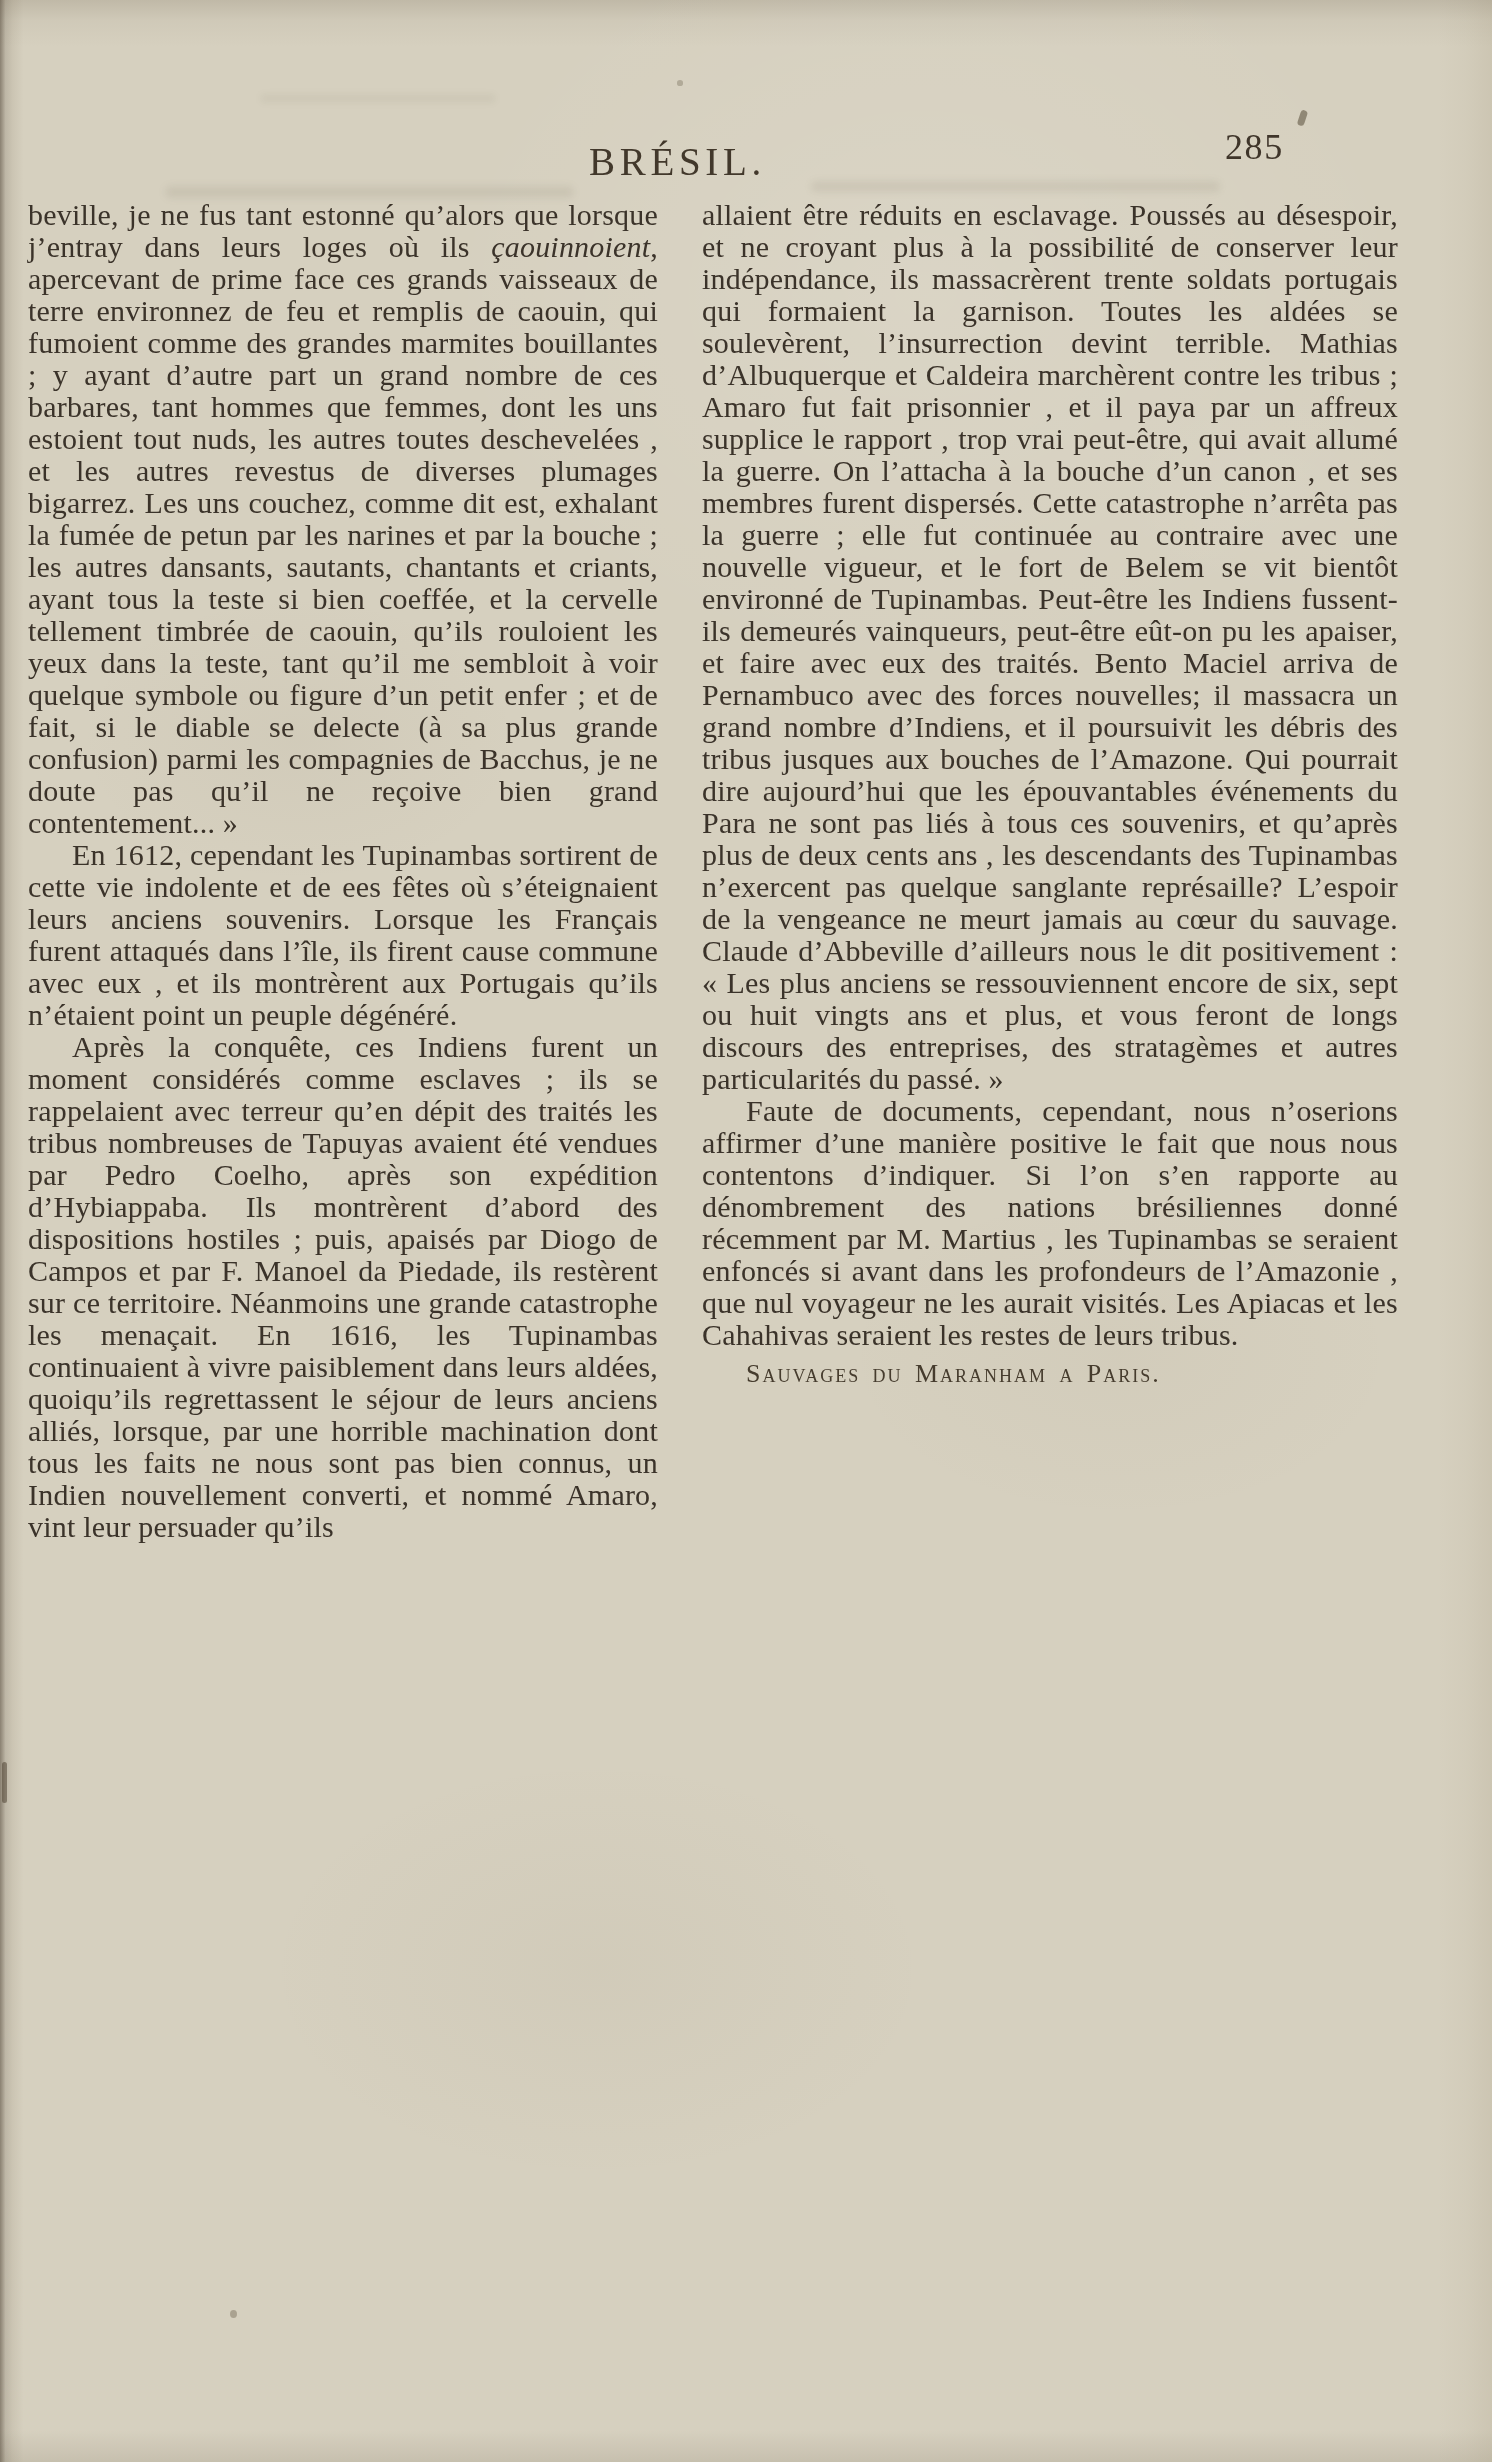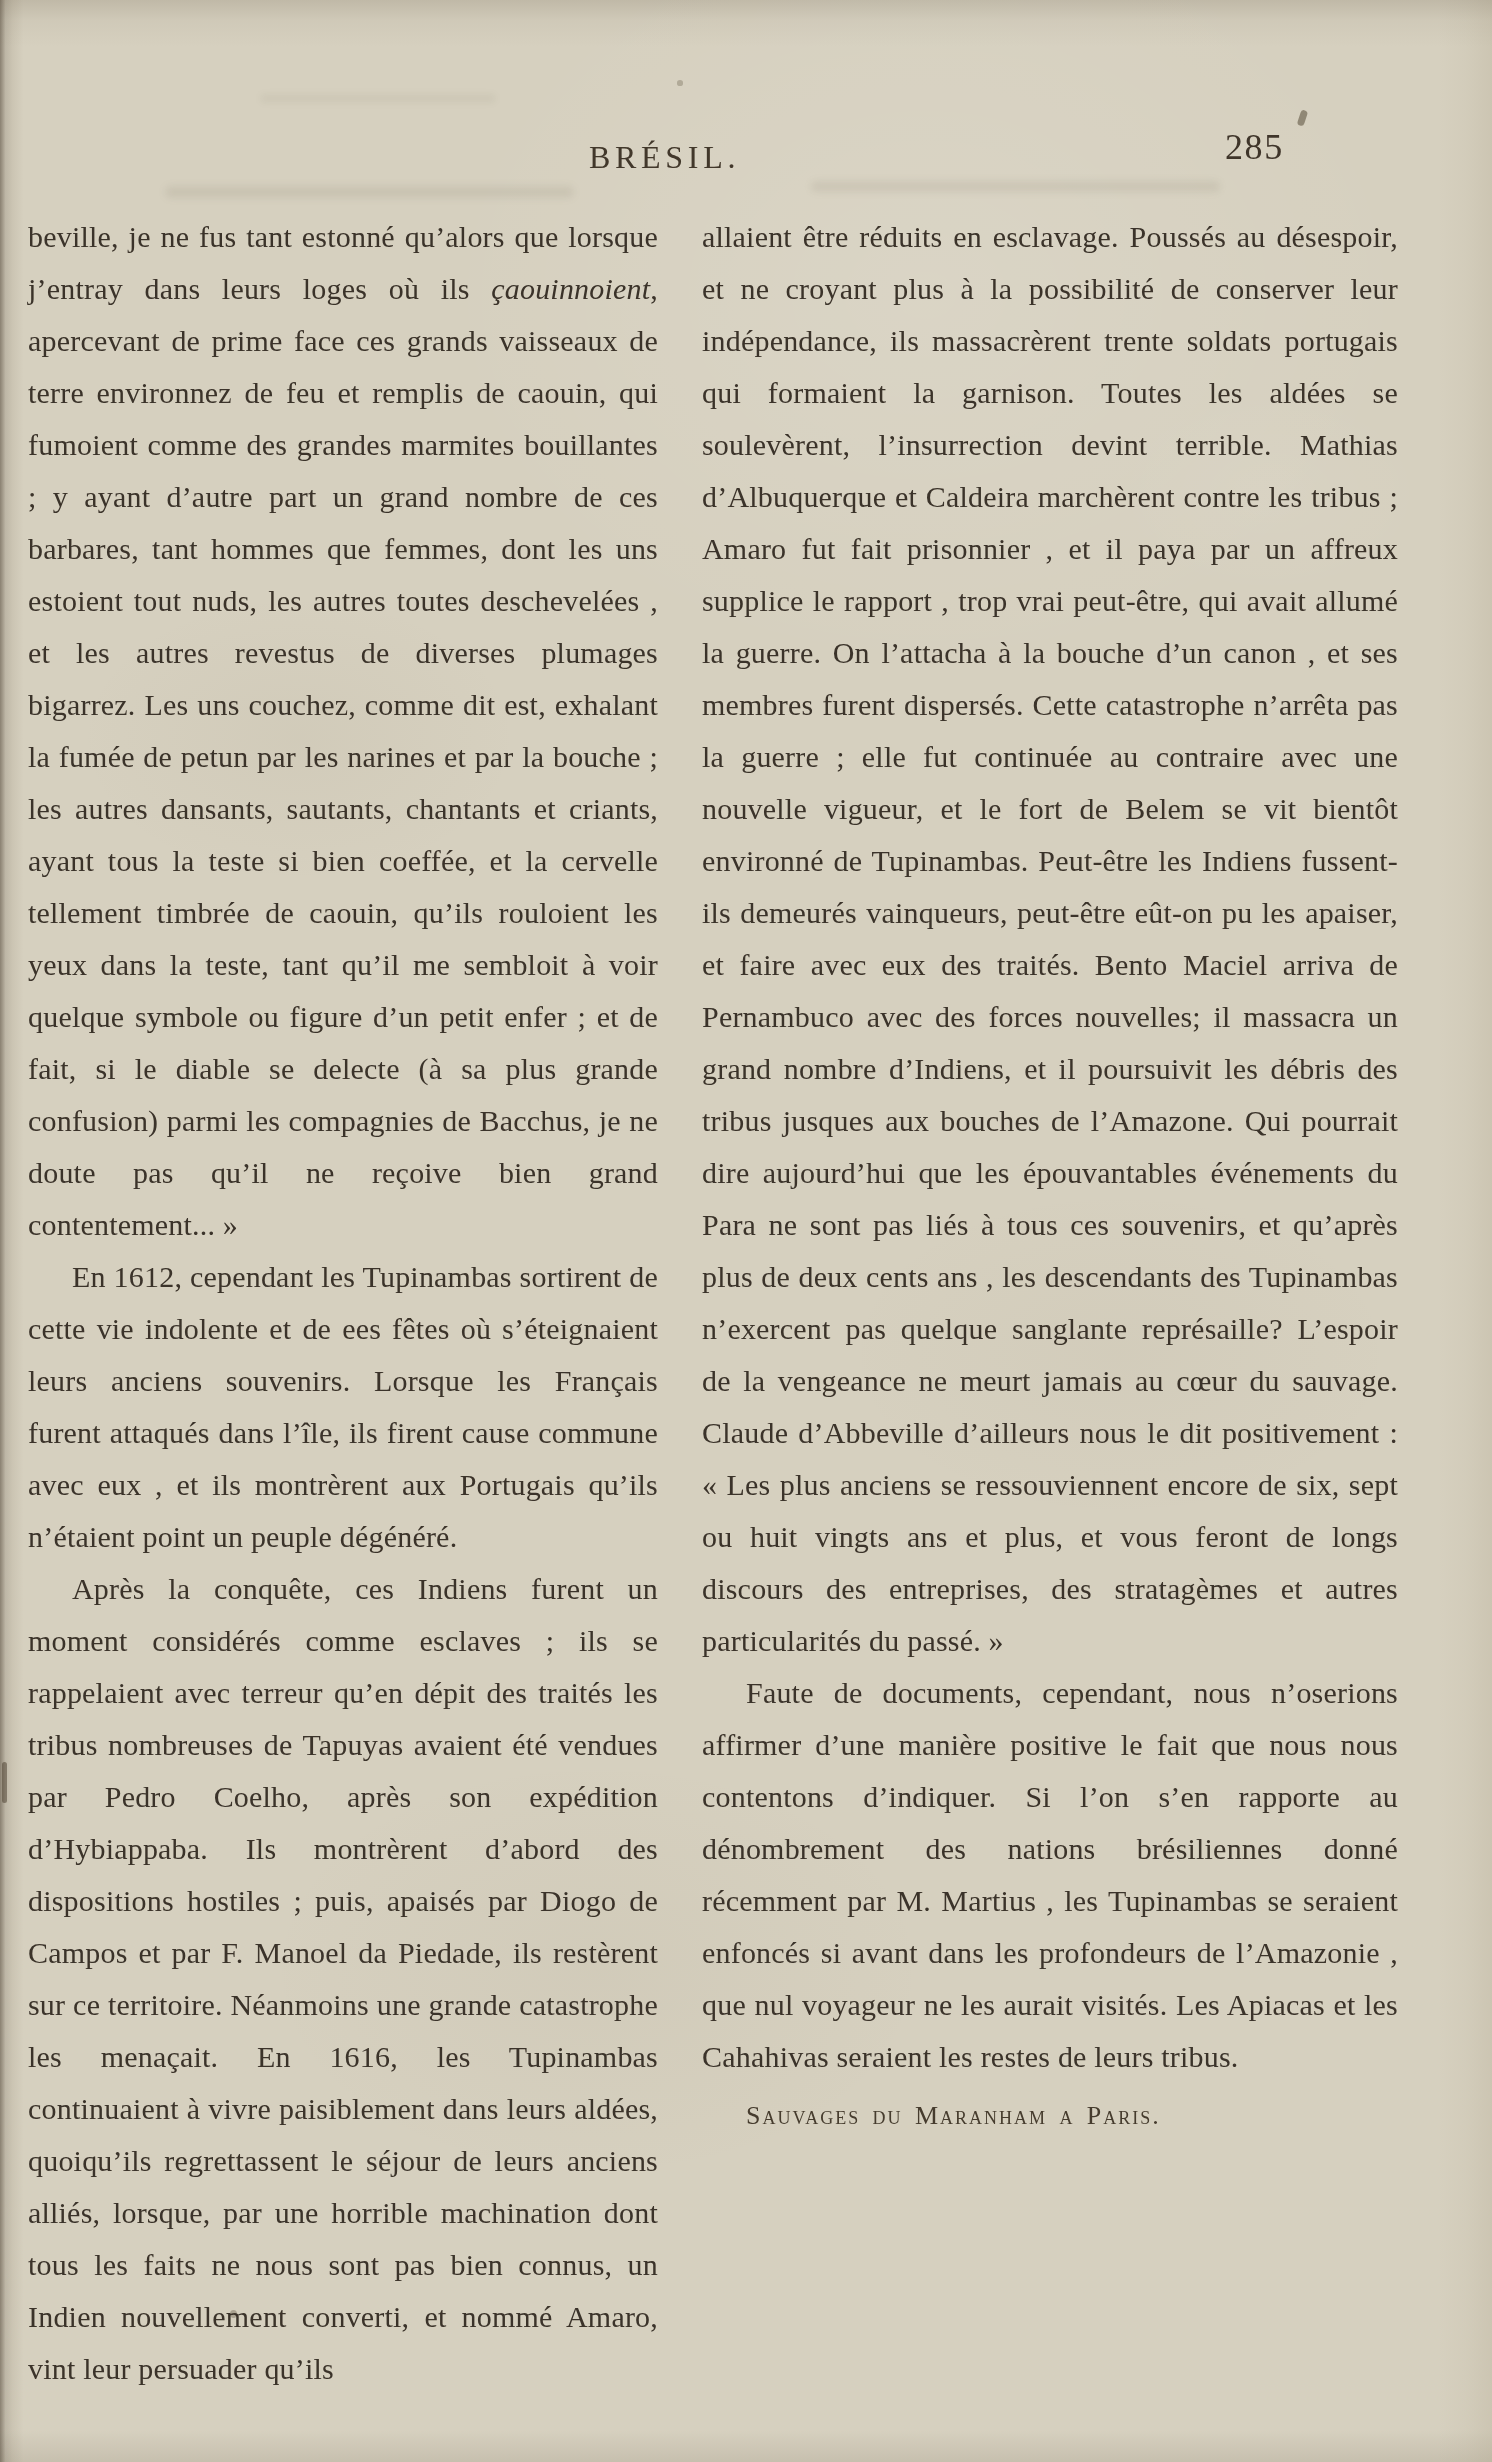--- a/index.html
+++ b/index.html
@@ -31,39 +31,39 @@
       radial-gradient(ellipse 315px 205px at 20% 30%, rgba(120,108,84,0.05), transparent 70%),
       radial-gradient(ellipse 394px 236px at 75% 55%, rgba(120,108,84,0.04), transparent 70%),
       radial-gradient(ellipse 472px 299px at 40% 80%, rgba(120,108,84,0.05), transparent 70%),
       radial-gradient(ellipse 236px 157px at 85% 20%, rgba(255,255,255,0.05), transparent 70%);
     pointer-events: none;
   }
   .running-title {
     position: absolute;
     top: 139px;
     left: 589px;
-    font-size: 32px;
+    font-size: 39px;
     letter-spacing: 4.7px;
     color: #42382b;
     white-space: nowrap;
   }
   .page-number {
     position: absolute;
     top: 126px;
     left: 1225px;
     font-size: 36px;
     letter-spacing: 1.6px;
     color: #3f352a;
   }
   .col {
     position: absolute;
-    top: 211px;
+    top: 199px;
     text-align: justify;
     font-size: 30px;
-    line-height: 52px;
+    line-height: 32px;
     letter-spacing: 0.2px;
     hyphens: auto;
     -webkit-hyphens: auto;
   }
   .col-left  { left: 28px;  width: 630px; }
   .col-right { left: 702px; width: 696px; }
   p.para { margin: 0; padding: 0; }
   p.indent { text-indent: 44px; }
   .italic { font-style: italic; }
   p.heading-sc {

